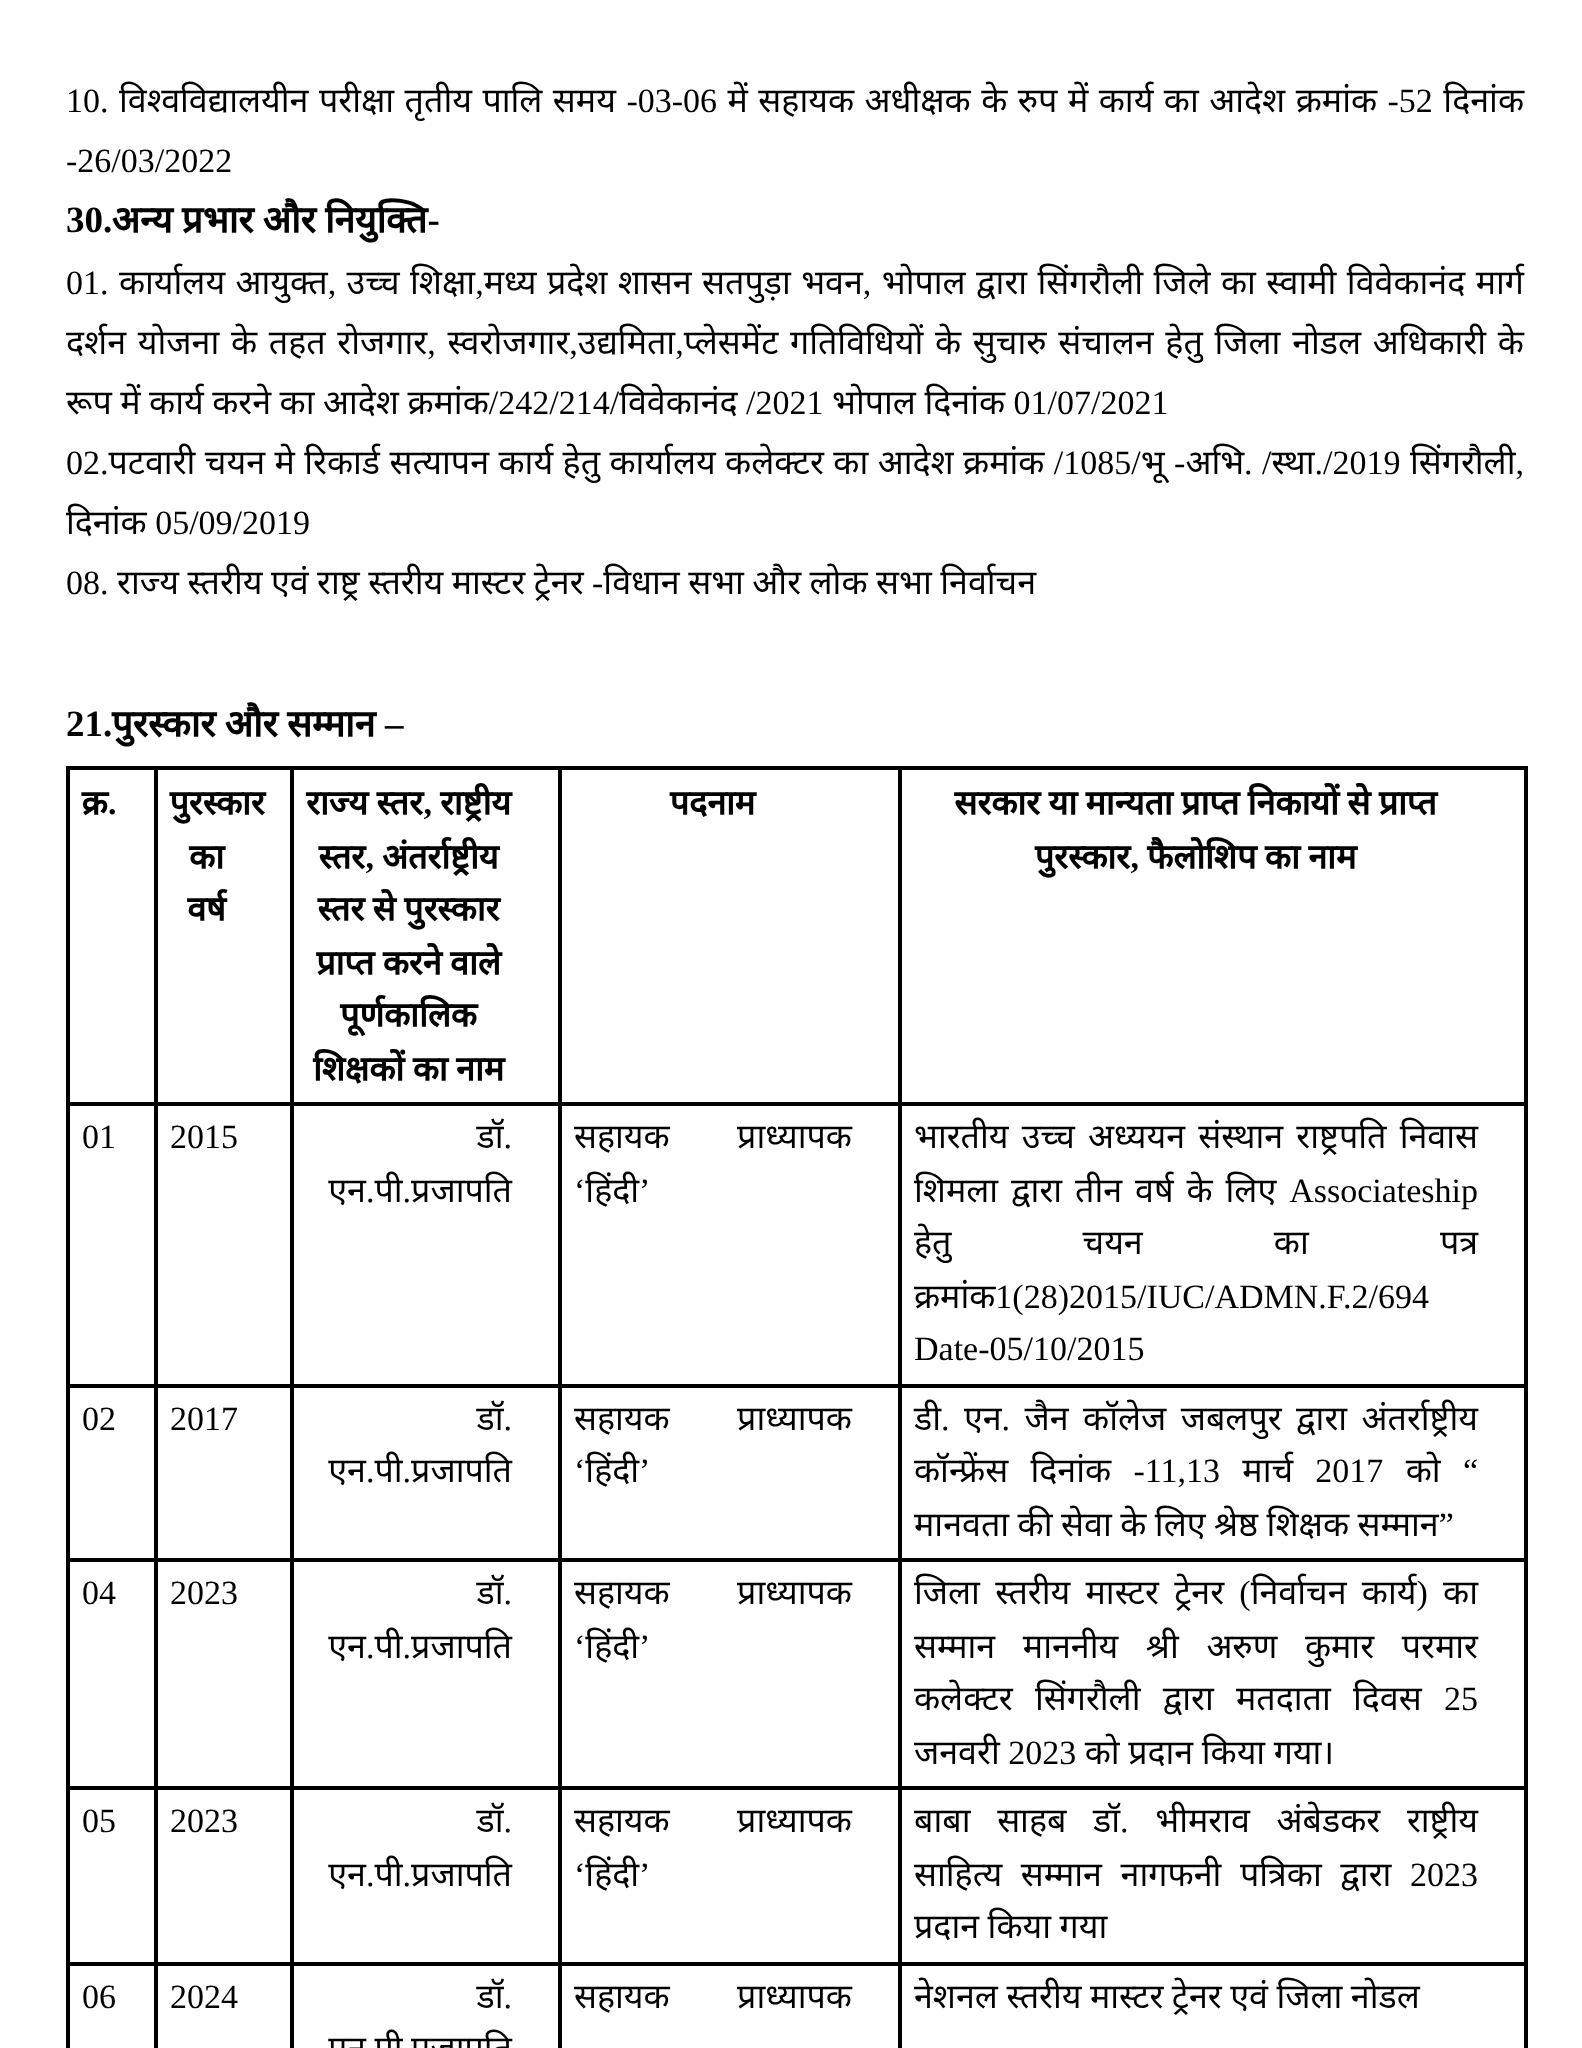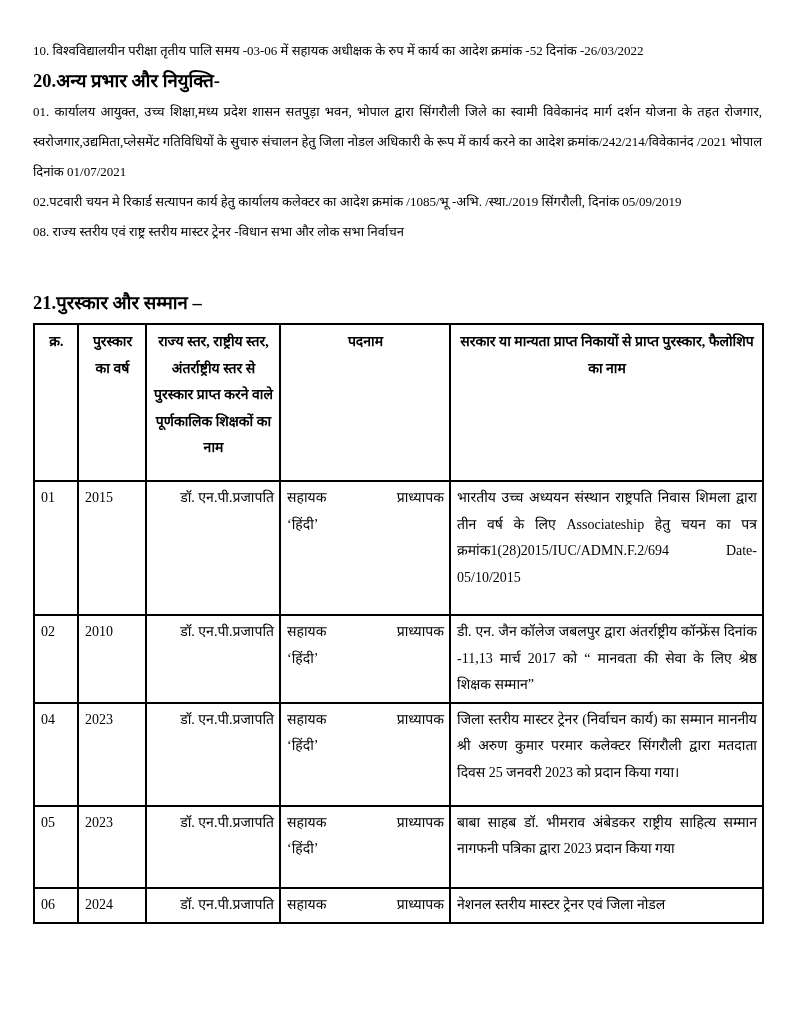--- a/index.html
+++ b/index.html
@@ -6,43 +6,43 @@
   html, body { background: #ffffff; }
   body {
     width: 791px;
     height: 1024px;
     font-family: "Liberation Serif", "DejaVu Serif", serif;
     color: #000000;
     padding: 36px 29px 0 33px;
     overflow: hidden;
   }
   .para {
-    font-size: 13px;
+    font-size: 17px;
     line-height: 30px;
     text-align: justify;
   }
   .heading {
     font-size: 18.5px;
     font-weight: bold;
     line-height: 31px;
     text-align: left;
   }
   .heading-21 { margin-bottom: 4px; margin-top: 41px; }
   table.awards {
     border-collapse: collapse;
     table-layout: fixed;
     width: 729px;
     margin-top: 2px;
   }
   table.awards th, table.awards td {
     border: 2px solid #000000;
     vertical-align: top;
-    font-size: 14px;
+    font-size: 17px;
     line-height: 26.5px;
-    padding: 3px 5px 3px 6px;
+    padding: 3px 23px 3px 6px;
     overflow: hidden;
   }
   table.awards th {
     font-weight: bold;
     text-align: center;
     padding-top: 4px;
   }
   col.c1 { width: 44px; }
   col.c2 { width: 68px; }
   col.c3 { width: 134px; }
@@ -57,21 +57,21 @@
   tr.row-1 { height: 87px; }
   tr.row-2 { height: 58px; }
   tr.row-3 { height: 103px; }
   tr.row-4 { height: 82px; margin-left: 39px; }
   tr.row-5 { height: 35px; }
 </style>
 </head>
 <body>
 
 <div class="para">10. विश्वविद्यालयीन परीक्षा तृतीय पालि समय -03-06 में सहायक अधीक्षक के रुप में कार्य का आदेश क्रमांक -52 दिनांक -26/03/2022</div>
-<div class="heading">20.अन्य प्रभार और नियुक्ति-</div>
+<div class="heading">30.अन्य प्रभार और नियुक्ति-</div>
 <div class="para">01. कार्यालय आयुक्त, उच्च शिक्षा,मध्य प्रदेश शासन सतपुड़ा भवन, भोपाल द्वारा सिंगरौली जिले का स्वामी विवेकानंद मार्ग दर्शन योजना के तहत रोजगार, स्वरोजगार,उद्यमिता,प्लेसमेंट गतिविधियों के सुचारु संचालन हेतु जिला नोडल अधिकारी के रूप में कार्य करने का आदेश क्रमांक/242/214/विवेकानंद /2021 भोपाल दिनांक 01/07/2021</div>
 <div class="para">02.पटवारी चयन मे रिकार्ड सत्यापन कार्य हेतु कार्यालय कलेक्टर का आदेश क्रमांक /1085/भू -अभि. /स्था./2019 सिंगरौली, दिनांक 05/09/2019</div>
 <div class="para">08. राज्य स्तरीय एवं राष्ट्र स्तरीय  मास्टर ट्रेनर -विधान सभा और लोक सभा निर्वाचन</div>
 <div class="heading heading-21">21.पुरस्कार और सम्मान –</div>
 
 <table class="awards">
   <colgroup>
     <col class="c1">
       <col class="c2">
       <col class="c3">
@@ -96,21 +96,21 @@
         <span>सहायक</span>
         <span>प्राध्यापक</span>
       </div>
       <div class="desig-line2">‘हिंदी’</div>
     </td>
     <td class="cell-award">भारतीय उच्च अध्ययन संस्थान राष्ट्रपति निवास शिमला द्वारा तीन वर्ष के लिए Associateship हेतु चयन का पत्र क्रमांक1(28)2015/IUC/ADMN.F.2/694 Date-05/10/2015</td>
   </tr>
 
   <tr class="row-1">
     <td class="cell-sno">02</td>
-    <td class="cell-year">2010</td>
+    <td class="cell-year">2017</td>
     <td class="cell-name">डॉ. एन.पी.प्रजापति</td>
     <td class="cell-desig">
       <div class="desig-line1">
         <span>सहायक</span>
         <span>प्राध्यापक</span>
       </div>
       <div class="desig-line2">‘हिंदी’</div>
     </td>
     <td class="cell-award">डी. एन. जैन कॉलेज जबलपुर द्वारा अंतर्राष्ट्रीय कॉन्फ्रेंस दिनांक -11,13 मार्च 2017  को  “ मानवता की सेवा के लिए श्रेष्ठ शिक्षक सम्मान”</td>
   </tr>

